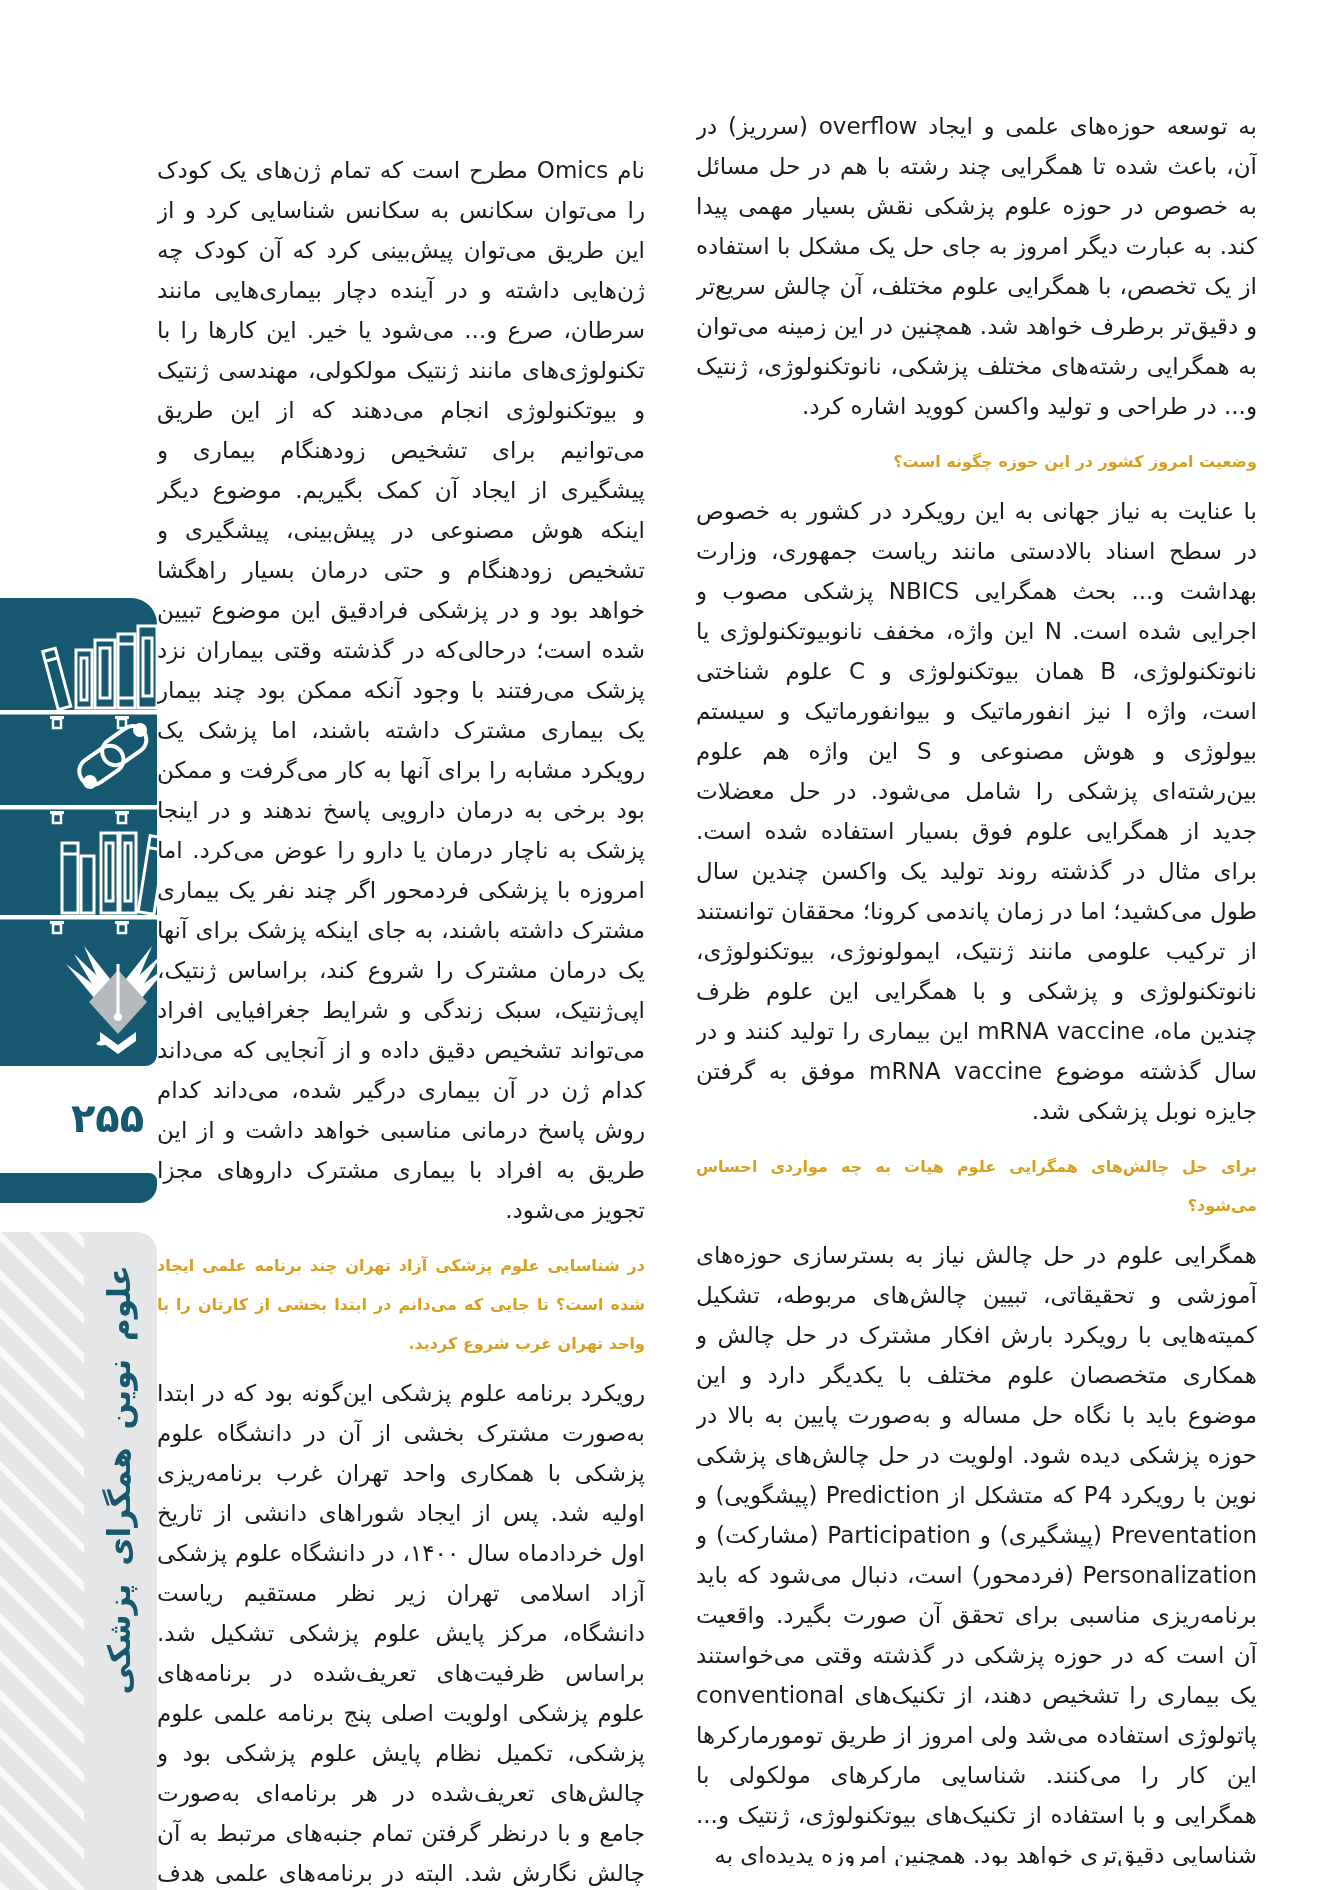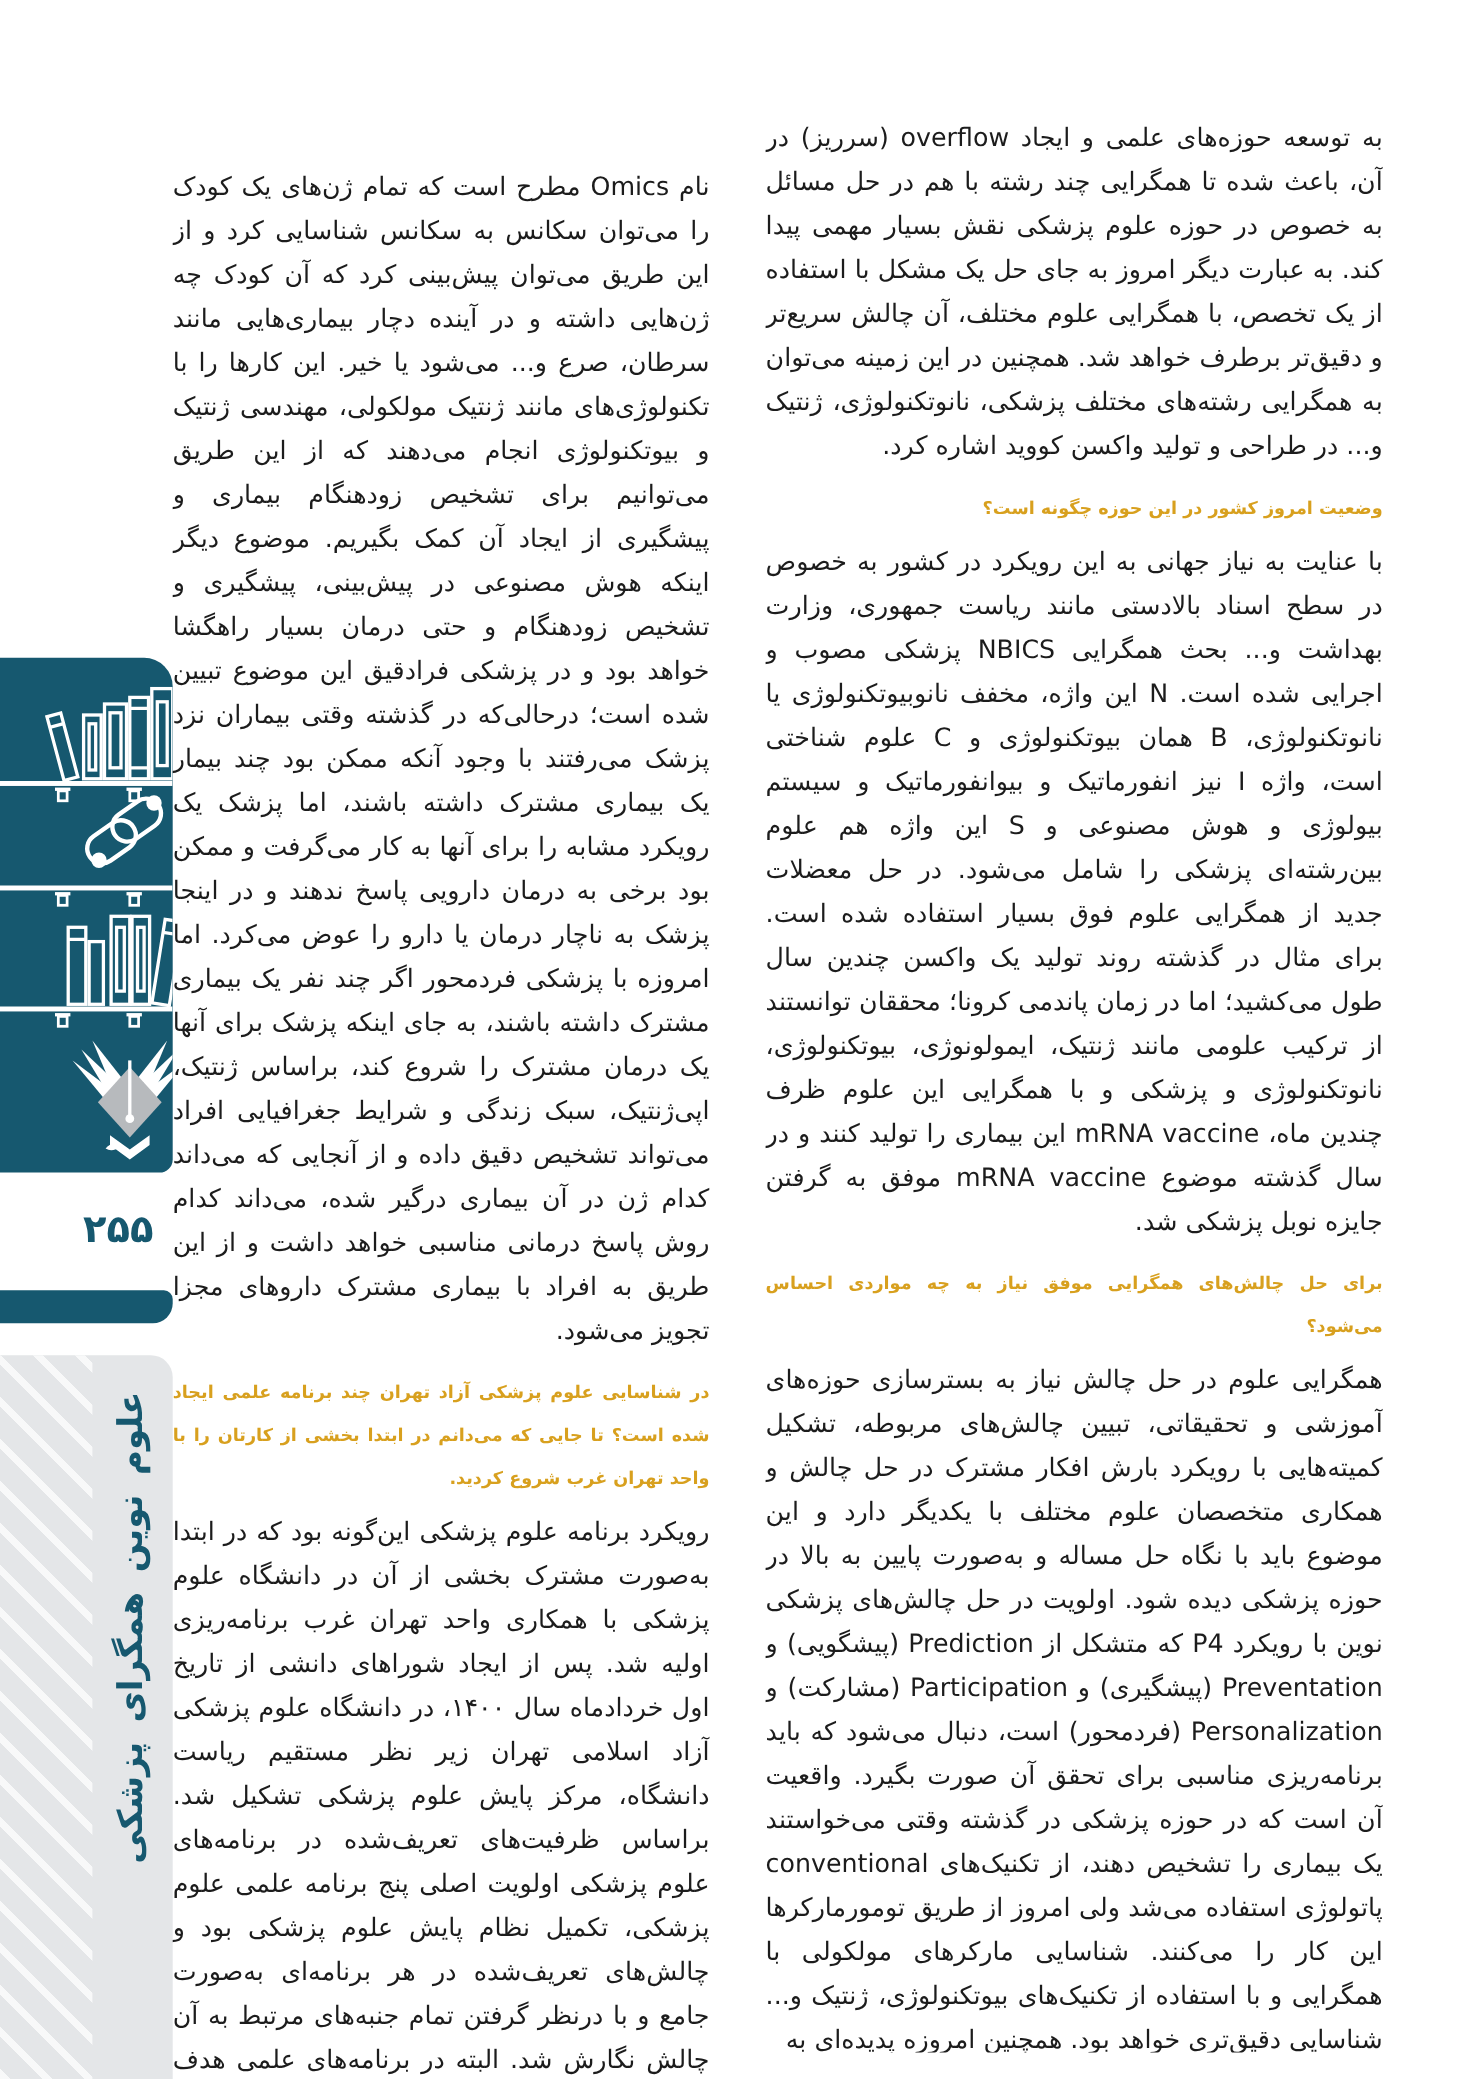--- a/index.html
+++ b/index.html
@@ -9,21 +9,21 @@
   }
   
   .sidebar{position:absolute;left:0;top:0;width:157px;height:1890px;}
   .icon-block{
     position:absolute;left:0;top:598px;width:157px;height:468px;
     background:#16586F;border-radius:0 26px 12px 0;overflow:hidden;
   }
   .icon-block svg{display:block;}
   .page-number{
     position:absolute;left:60px;top:1088px;width:95px;height:60px;
-    color:#16586F;font-size:35px;font-weight:bold;text-align:center;
+    color:#16586F;font-size:40px;font-weight:bold;text-align:center;
     line-height:60px;
   }
   .mini-bar{
     position:absolute;left:0;top:1173px;width:157px;height:30px;
     background:#16586F;border-radius:0 8px 18px 0;
   }
   .banner{
     position:absolute;left:0;top:1232px;width:157px;height:658px;
     background:#e4e6e8;border-radius:0 20px 0 0;overflow:hidden;
   }
@@ -148,21 +148,21 @@
     <div class="banner">
       <div class="banner-title">علوم نوین همگرای پزشکی</div>
     </div>
   </aside>
 
   <main>
     <section class="col col-right">
         <div class="para">به توسعه حوزه‌های علمی و ایجاد overflow (سرریز) در آن، باعث شده تا همگرایی چند رشته با هم در حل مسائل به خصوص در حوزه علوم پزشکی نقش بسیار مهمی پیدا کند. به عبارت دیگر امروز به جای حل یک مشکل با استفاده از یک تخصص، با همگرایی علوم مختلف، آن چالش سریع‌تر و دقیق‌تر برطرف خواهد شد. همچنین در این زمینه می‌توان به همگرایی رشته‌های مختلف پزشکی، نانوتکنولوژی، ژنتیک و... در طراحی و تولید واکسن کووید اشاره کرد.</div>
         <div class="q-heading">وضعیت امروز کشور در این حوزه چگونه است؟</div>
         <div class="para">با عنایت به نیاز جهانی به این رویکرد در کشور به خصوص در سطح اسناد بالادستی مانند ریاست جمهوری، وزارت بهداشت و... بحث همگرایی NBICS پزشکی مصوب و اجرایی شده است. N این واژه، مخفف نانوبیوتکنولوژی یا نانوتکنولوژی، B همان بیوتکنولوژی و C علوم شناختی است، واژه I نیز انفورماتیک و بیوانفورماتیک و سیستم بیولوژی و هوش مصنوعی و S این واژه هم علوم بین‌رشته‌ای پزشکی را شامل می‌شود. در حل معضلات جدید از همگرایی علوم فوق بسیار استفاده شده است. برای مثال در گذشته روند تولید یک واکسن چندین سال طول می‌کشید؛ اما در زمان پاندمی کرونا؛ محققان توانستند از ترکیب علومی مانند ژنتیک، ایمولونوژی، بیوتکنولوژی، نانوتکنولوژی و پزشکی و با همگرایی این علوم ظرف چندین ماه، mRNA vaccine این بیماری را تولید کنند و در سال گذشته موضوع mRNA vaccine موفق به گرفتن جایزه نوبل پزشکی شد.</div>
-        <div class="q-heading">برای حل چالش‌های همگرایی موفق نیاز به چه مواردی احساس می‌شود؟</div>
+        <div class="q-heading">برای حل چالش‌های همگرایی علوم هیات به چه مواردی احساس می‌شود؟</div>
         <div class="para">همگرایی علوم در حل چالش نیاز به بسترسازی حوزه‌های آموزشی و تحقیقاتی، تبیین چالش‌های مربوطه، تشکیل کمیته‌هایی با رویکرد بارش افکار مشترک در حل چالش و همکاری متخصصان علوم مختلف با یکدیگر دارد و این موضوع باید با نگاه حل مساله و به‌صورت پایین به بالا در حوزه پزشکی دیده شود. اولویت در حل چالش‌های پزشکی نوین با رویکرد P4 که متشکل از Prediction (پیشگویی) و Preventation (پیشگیری) و Participation (مشارکت) و Personalization (فردمحور) است، دنبال می‌شود که باید برنامه‌ریزی مناسبی برای تحقق آن صورت بگیرد. واقعیت آن است که در حوزه پزشکی در گذشته وقتی می‌خواستند یک بیماری را تشخیص دهند، از تکنیک‌های conventional پاتولوژی استفاده می‌شد ولی امروز از طریق تومورمارکرها این کار را می‌کنند. شناسایی مارکرهای مولکولی با همگرایی و با استفاده از تکنیک‌های بیوتکنولوژی، ژنتیک و... شناسایی دقیق‌تری خواهد بود. همچنین امروزه پدیده‌ای به</div>
       </section>
     <section class="col col-left">
         <div class="para">نام Omics مطرح است که تمام ژن‌های یک کودک را می‌توان سکانس به سکانس شناسایی کرد و از این طریق می‌توان پیش‌بینی کرد که آن کودک چه ژن‌هایی داشته و در آینده دچار بیماری‌هایی مانند سرطان، صرع و... می‌شود یا خیر. این کارها را با تکنولوژی‌های مانند ژنتیک مولکولی، مهندسی ژنتیک و بیوتکنولوژی انجام می‌دهند که از این طریق می‌توانیم برای تشخیص زودهنگام بیماری و پیشگیری از ایجاد آن کمک بگیریم. موضوع دیگر اینکه هوش مصنوعی در پیش‌بینی، پیشگیری و تشخیص زودهنگام و حتی درمان بسیار راهگشا خواهد بود و در پزشکی فرادقیق این موضوع تبیین شده است؛ درحالی‌که در گذشته وقتی بیماران نزد پزشک می‌رفتند با وجود آنکه ممکن بود چند بیمار یک بیماری مشترک داشته باشند، اما پزشک یک رویکرد مشابه را برای آنها به کار می‌گرفت و ممکن بود برخی به درمان دارویی پاسخ ندهند و در اینجا پزشک به ناچار درمان یا دارو را عوض می‌کرد. اما امروزه با پزشکی فردمحور اگر چند نفر یک بیماری مشترک داشته باشند، به جای اینکه پزشک برای آنها یک درمان مشترک را شروع کند، براساس ژنتیک، اپی‌ژنتیک، سبک زندگی و شرایط جغرافیایی افراد می‌تواند تشخیص دقیق داده و از آنجایی که می‌داند کدام ژن در آن بیماری درگیر شده، می‌داند کدام روش پاسخ درمانی مناسبی خواهد داشت و از این طریق به افراد با بیماری مشترک داروهای مجزا تجویز می‌شود.</div>
         <div class="q-heading">در شناسایی علوم پزشکی آزاد تهران چند برنامه علمی ایجاد شده است؟ تا جایی که می‌دانم در ابتدا بخشی از کارتان را با واحد تهران غرب شروع کردید.</div>
         <div class="para">رویکرد برنامه علوم پزشکی این‌گونه بود که در ابتدا به‌صورت مشترک بخشی از آن در دانشگاه علوم پزشکی با همکاری واحد تهران غرب برنامه‌ریزی اولیه شد. پس از ایجاد شوراهای دانشی از تاریخ اول خردادماه سال ۱۴۰۰، در دانشگاه علوم پزشکی آزاد اسلامی تهران زیر نظر مستقیم ریاست دانشگاه، مرکز پایش علوم پزشکی تشکیل شد. براساس ظرفیت‌های تعریف‌شده در برنامه‌های علوم پزشکی اولویت اصلی پنج برنامه علمی علوم پزشکی، تکمیل نظام پایش علوم پزشکی بود و چالش‌های تعریف‌شده در هر برنامه‌ای به‌صورت جامع و با درنظر گرفتن تمام جنبه‌های مرتبط به آن چالش نگارش شد. البته در برنامه‌های علمی هدف حل چالش، بدون مرزبندی خاص بوده و اعضای شورای دانشی از همکاران هیات علمی با زمینه‌های تخصصی مختلف از قبیل بالینی، علوم پایه و روانشناسی و علوم انسانی با رویکرد حل چالش در نظر گرفته شدند. به‌عنوان مثال در تدوین چالش‌ها تمام جنبه‌های احتمالی مانند مراقبت سلامت، علوم</div>
       </section>
   </main>
 
 </div>

